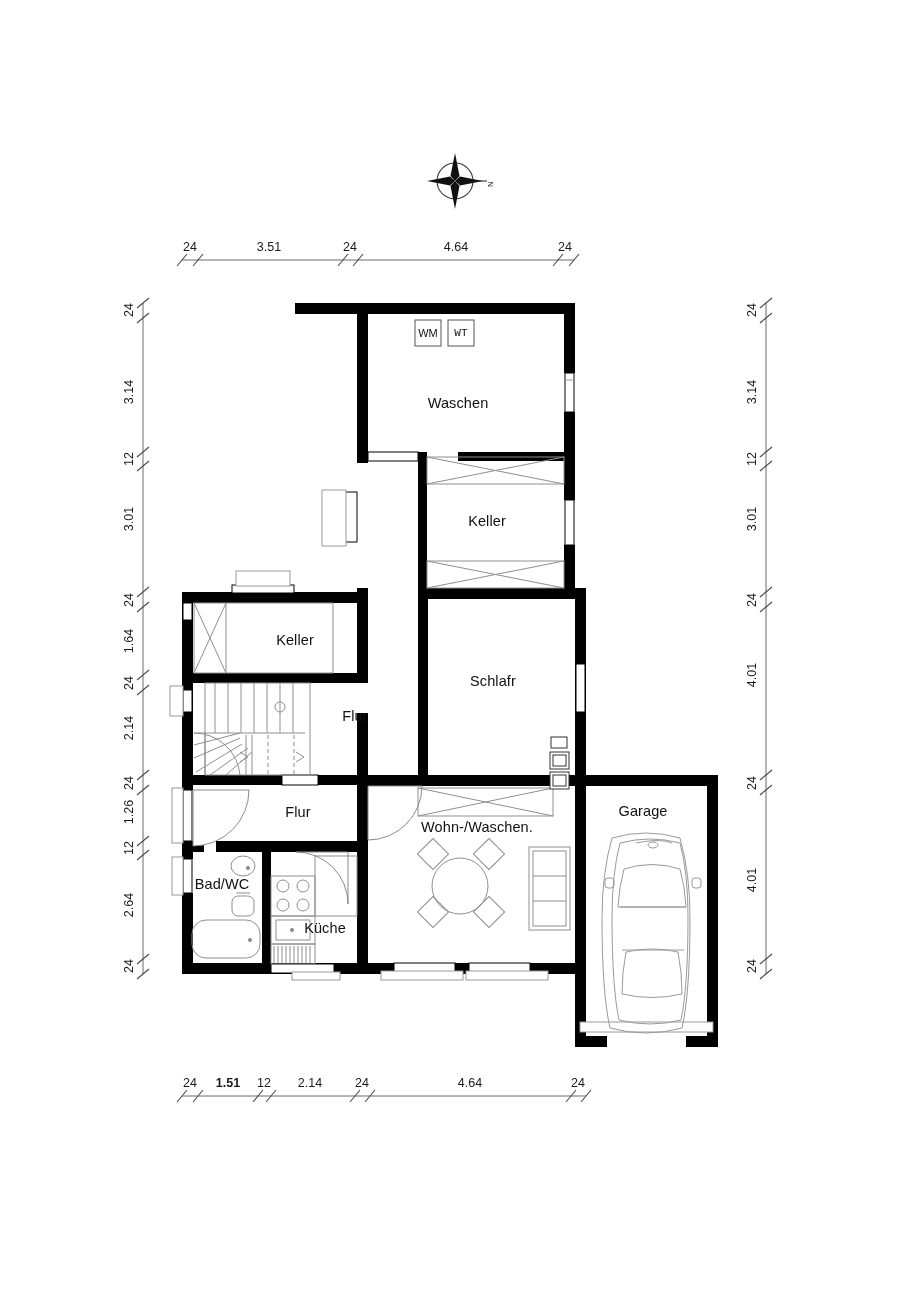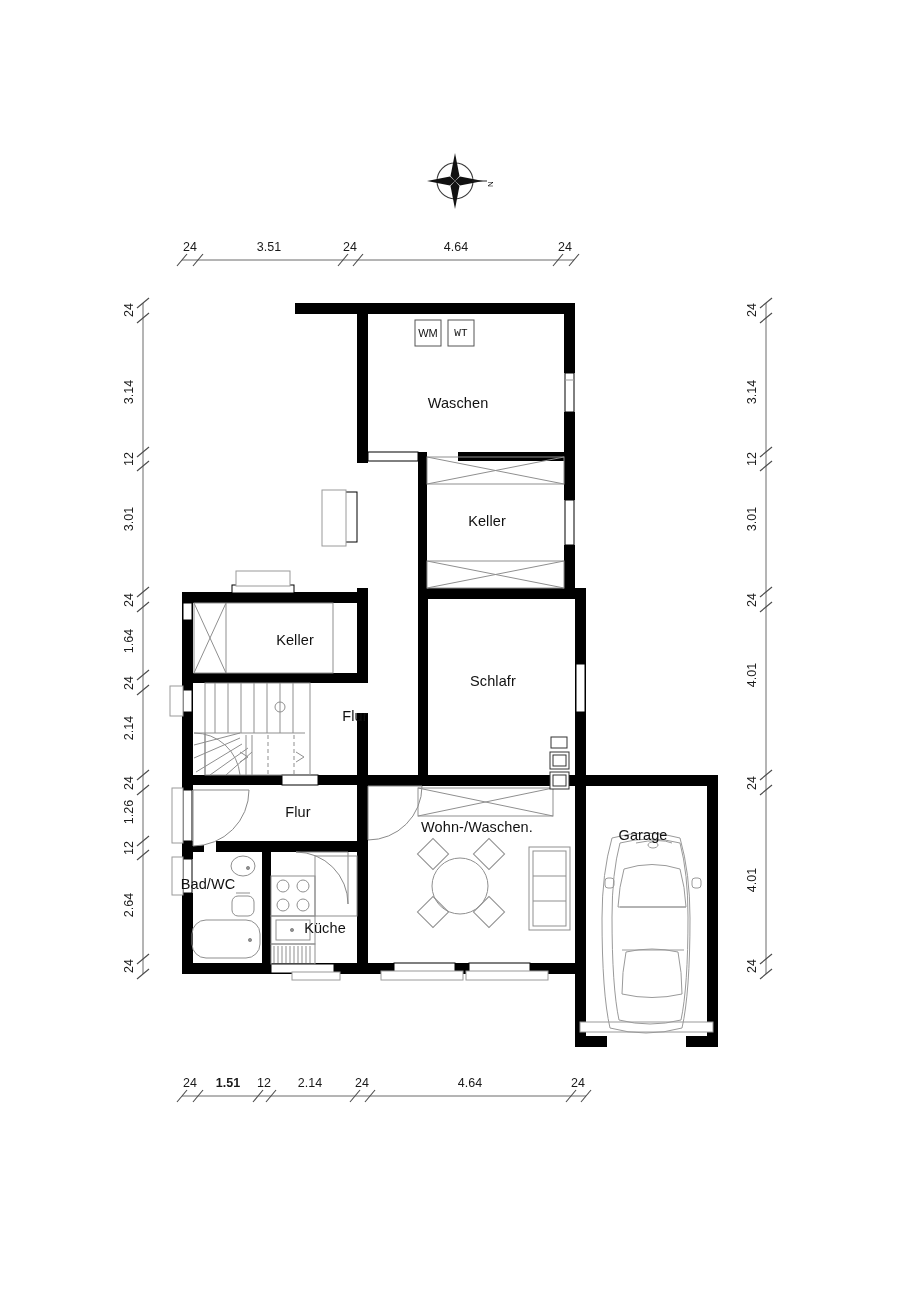--- a/index.html
+++ b/index.html
@@ -305,24 +305,24 @@
     </g>
   </svg>
 
   <div id="labels">
       <div class="rlabel" style="left: 458px; top: 403px;">Waschen</div>
       <div class="rlabel" style="left: 487px; top: 521px;">Keller</div>
       <div class="rlabel" style="left: 493px; top: 681px;">Schlafr</div>
       <div class="rlabel" style="left: 295px; top: 640px;">Keller</div>
       <div class="rlabel" style="left: 355px; top: 716px;">Flur</div>
       <div class="rlabel" style="left: 298px; top: 812px;">Flur</div>
-      <div class="rlabel" style="left: 208px; top: 884px;">Bad/WC</div>
+      <div class="rlabel" style="left: 216px; top: 884px; padding-left: 12px;">Bad/WC</div>
       <div class="rlabel" style="left: 325px; top: 928px; text-align: center;">Küche</div>
       <div class="rlabel" style="left: 477px; top: 827px;">Wohn-/Waschen.</div>
-      <div class="rlabel" style="left: 643px; top: 811px; margin-top: 24px;">Garage</div>
+      <div class="rlabel" style="left: 643px; top: 811px;">Garage</div>
       <div class="rlabel sm" style="left: 428px; top: 333px;">WM</div>
       <div class="rlabel sm" style="left: 461px; top: 333px; font-family: Liberation Mono, monospace;">WT</div>
     </div>
   <div id="dimlabels">
       <div class="dim" style="left: 190px; top: 247px;">24</div>
       <div class="dim" style="left: 269px; top: 247px; text-align: right;">3.51</div>
       <div class="dim" style="left: 350px; top: 247px;">24</div>
       <div class="dim" style="left: 456px; top: 247px;">4.64</div>
       <div class="dim" style="left: 565px; top: 247px;">24</div>
       <div class="dim" style="left: 190px; top: 1083px;">24</div>

